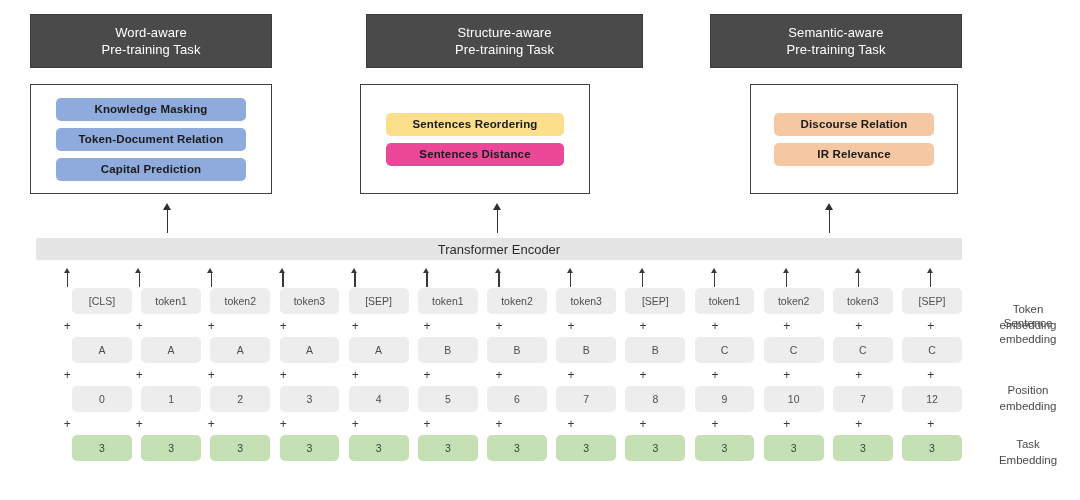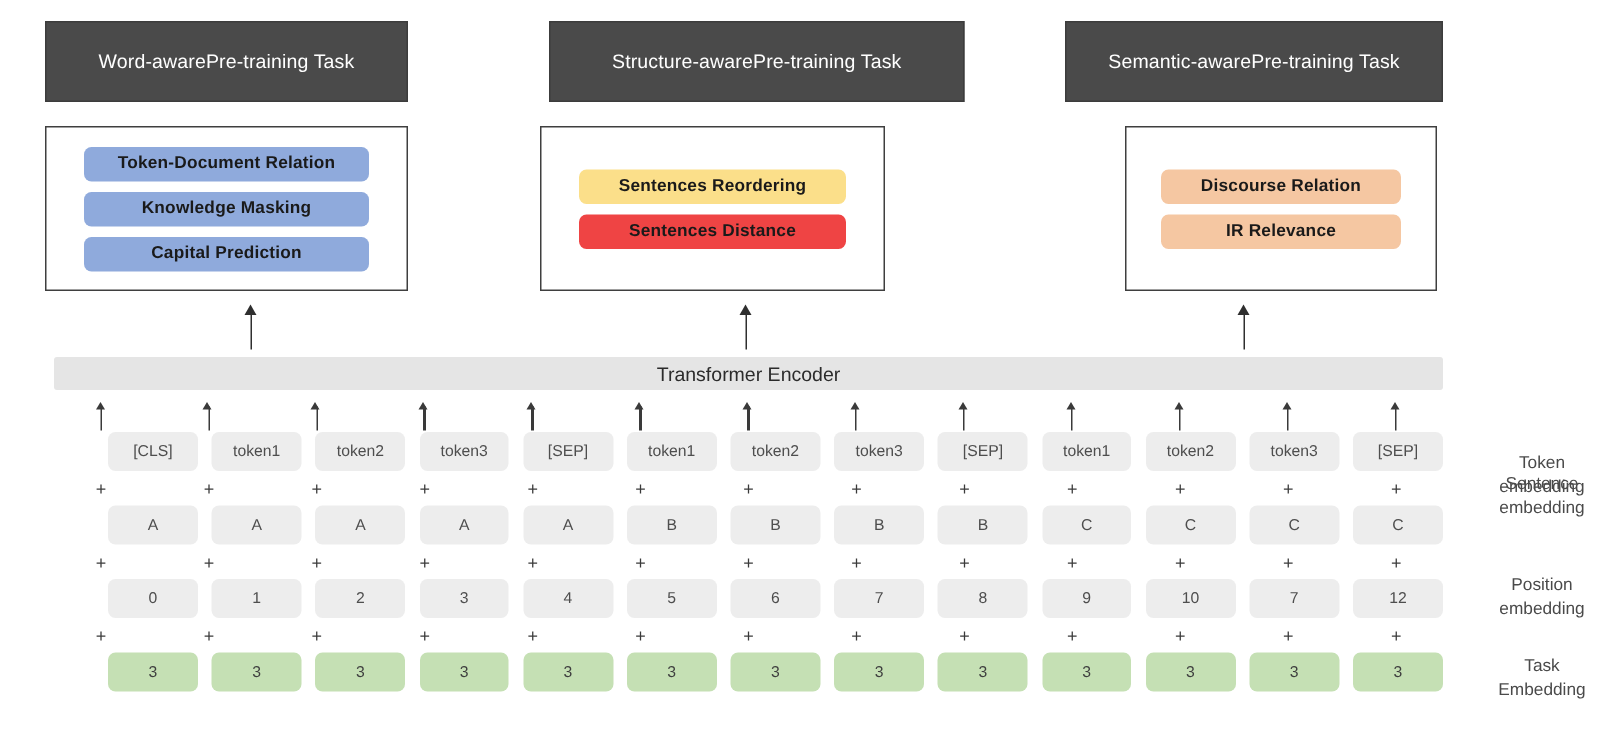--- a/index.html
+++ b/index.html
@@ -21,21 +21,21 @@
     position: absolute;
     top: 14px;
   }
   .task-header {
     background: #4a4a4a;
     color: #ffffff;
     border: 1px solid #3c3c3c;
     box-sizing: border-box;
     height: 54px;
     display: flex;
-    flex-direction: row;
+    flex-direction: column;
     align-items: center;
     justify-content: center;
     line-height: 1.32;
     font-size: 13px;
     letter-spacing: .1px;
   }
   .task-header .l1, .task-header .l2 { display: block; }
 
   .task-box {
     margin-top: 16px;
@@ -176,34 +176,34 @@
 </style>
 </head>
 <body>
 
 <div class="task-col" id="col-0" style="left:30px; width:242px;">
   <div class="task-header">
     <span class="l1">Word-aware</span>
     <span class="l2">Pre-training Task</span>
   </div>
   <div class="task-box">
+    <div class="pill" style="background:#8faadc;">Knowledge Masking</div>
     <div class="pill" style="background:#8faadc;">Token-Document Relation</div>
-    <div class="pill" style="background:#8faadc;">Knowledge Masking</div>
     <div class="pill" style="background:#8faadc;">Capital Prediction</div>
   </div>
 </div>
 
 <div class="task-col" id="col-1" style="left:366px; width:277px;">
   <div class="task-header">
     <span class="l1">Structure-aware</span>
     <span class="l2">Pre-training Task</span>
   </div>
   <div class="task-box" style="width:230px; margin-left:-6px;">
     <div class="pill" style="background:#fbdf8a;">Sentences Reordering</div>
-    <div class="pill" style="background:#ef4444;">Sentences Distance</div>
+    <div class="pill" style="background:#ec4899;">Sentences Distance</div>
   </div>
 </div>
 
 <div class="task-col" id="col-2" style="left:710px; width:252px;">
   <div class="task-header">
     <span class="l1">Semantic-aware</span>
     <span class="l2">Pre-training Task</span>
   </div>
   <div class="task-box" style="width:208px;margin-left:40px;">
     <div class="pill" style="background:#f5c7a2;">Discourse Relation</div>

